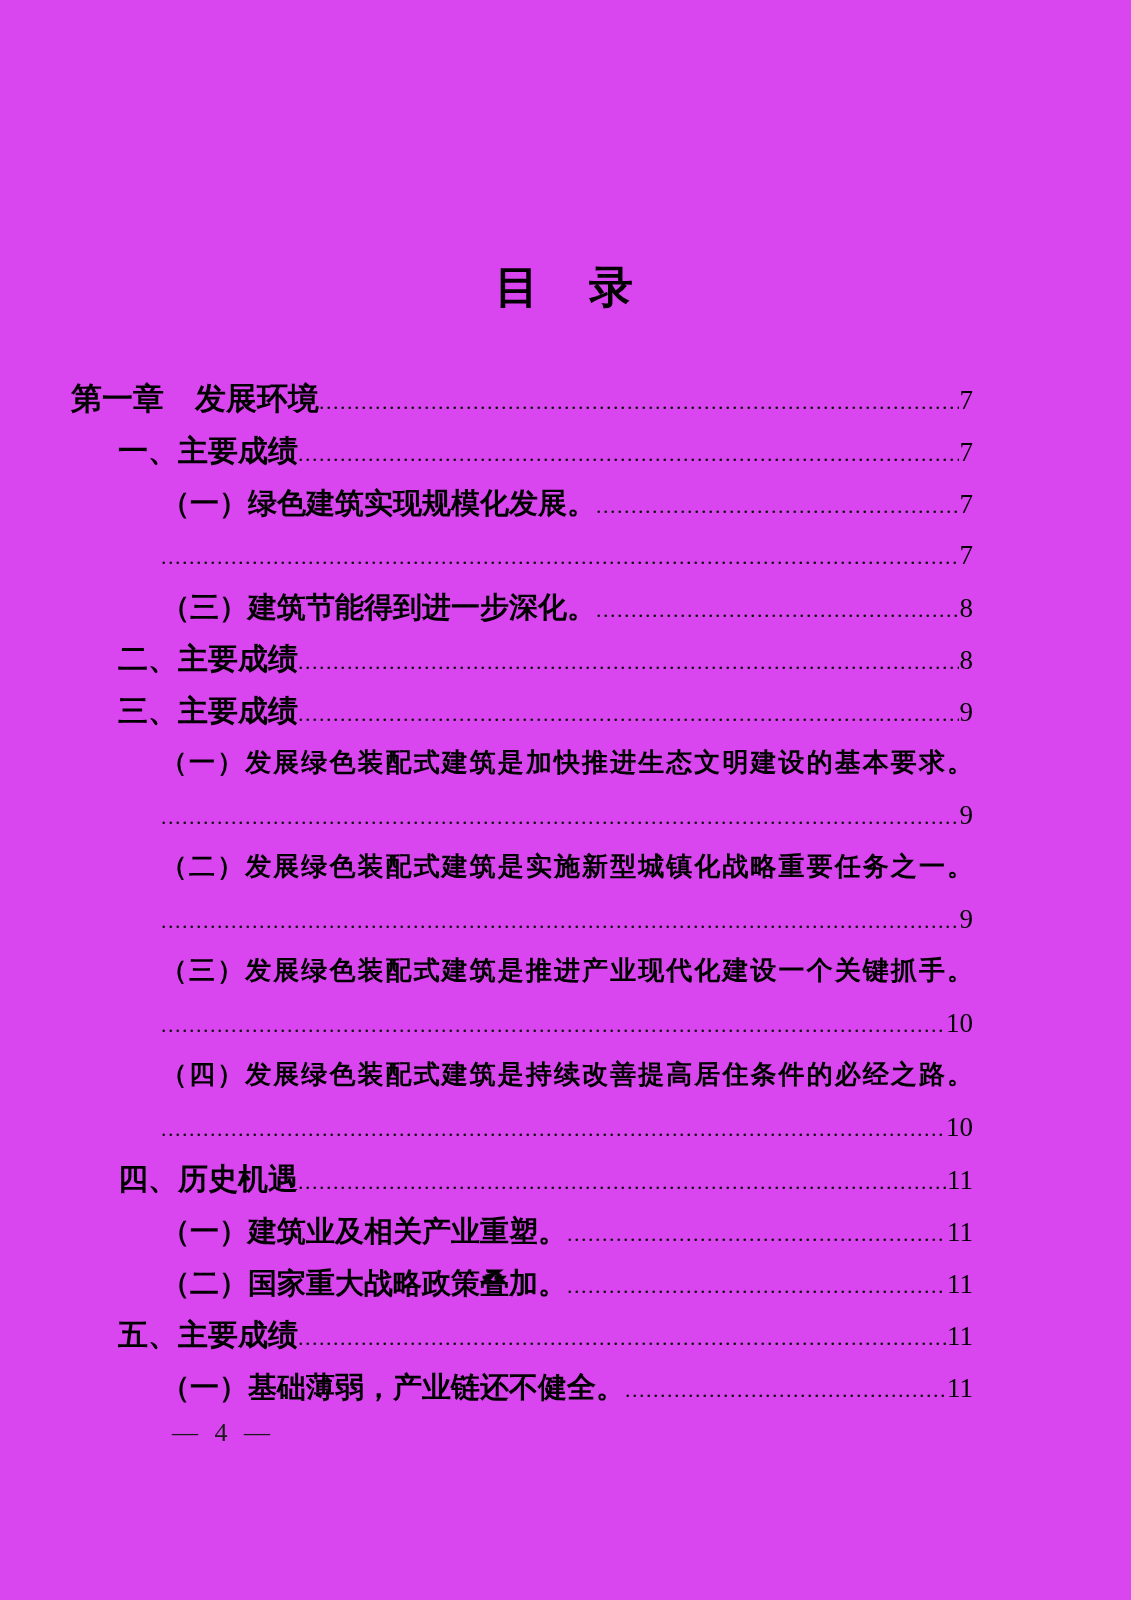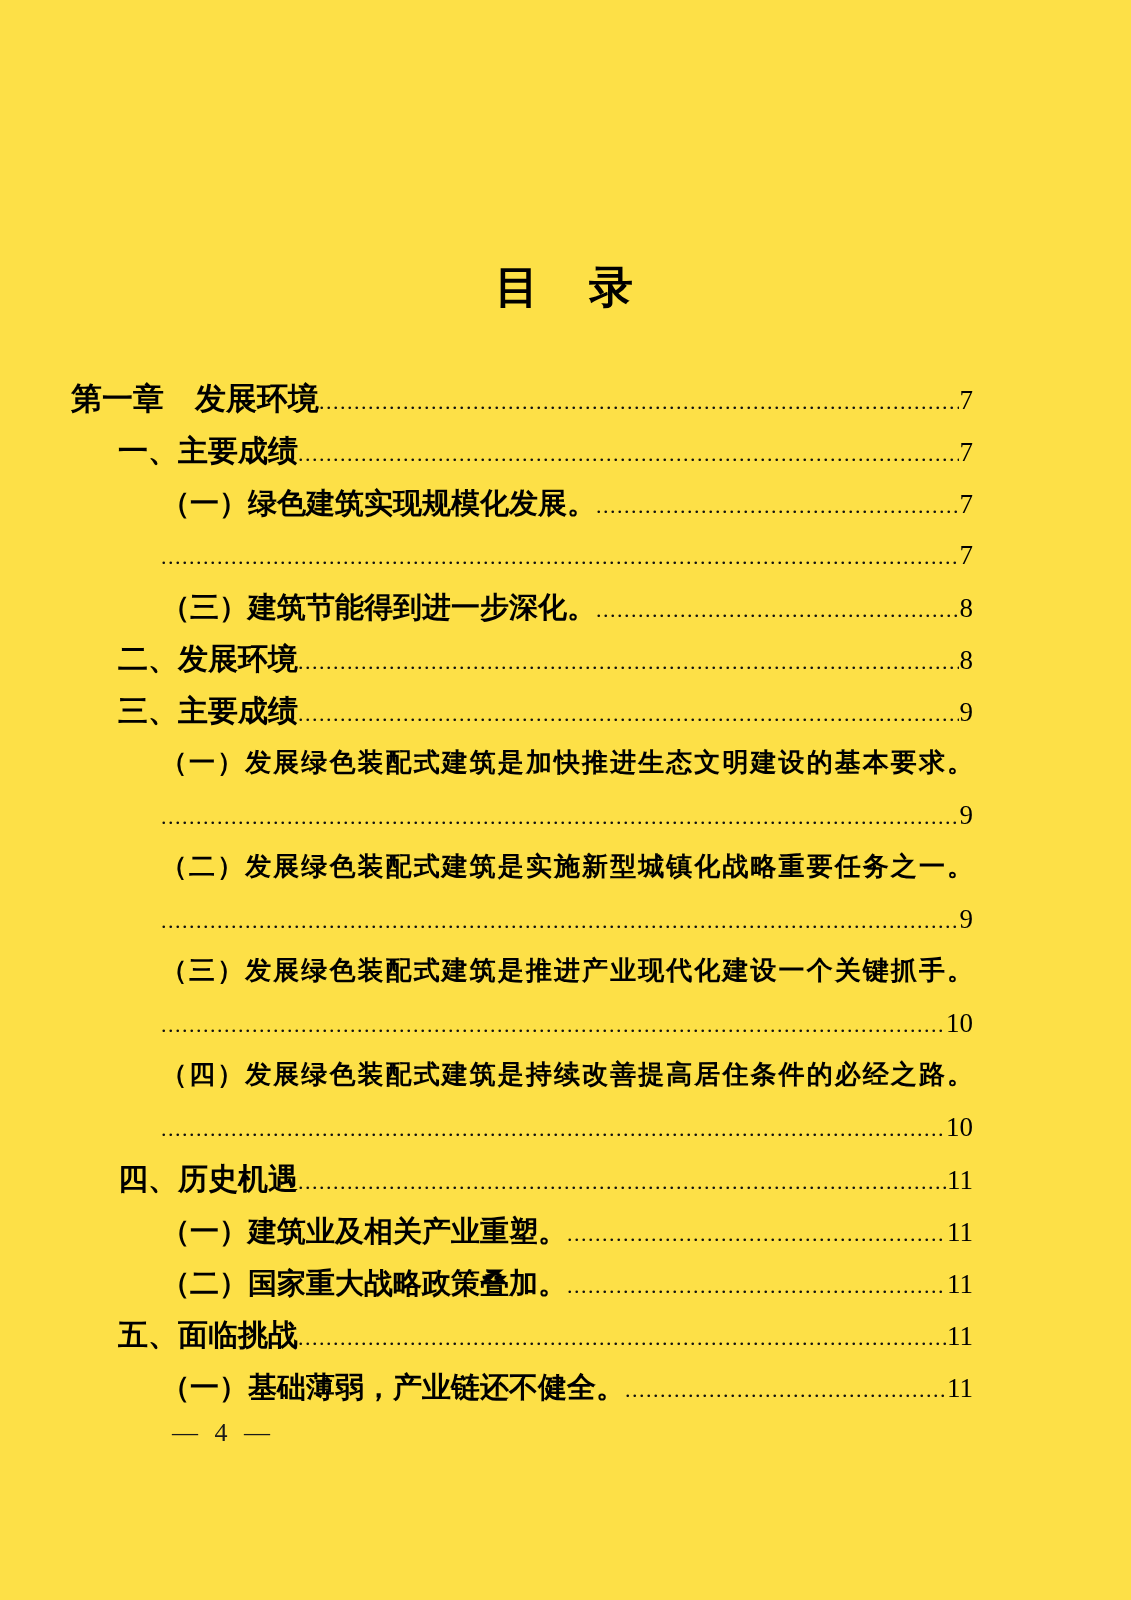--- a/index.html
+++ b/index.html
@@ -5,21 +5,21 @@
   * { margin: 0; padding: 0; box-sizing: border-box; }
   html, body { background: #ffffff; }
   body {
     width: 1131px; height: 1600px;
     color: #000;
     font-family: "Liberation Sans", "DejaVu Sans", sans-serif;
   }
   .page {
     position: relative;
     width: 1131px; height: 1600px;
-    background: #fde047;
+    background: #d946ef;
     overflow: hidden;
   }
   .toc-title {
     padding-top: 258px;
     text-align: center;
     font-size: 44px;
     font-weight: bold;
     letter-spacing: 3px;
     font-family: "Liberation Sans", "DejaVu Sans", sans-serif;
   }
@@ -119,21 +119,21 @@
       <div class="toc-row level-sub">
         <span class="dots"></span>
         <span class="pagenum">7</span>
       </div>
       <div class="toc-row level-sub">
         <span class="label">（三）建筑节能得到进一步深化。</span>
         <span class="dots"></span>
         <span class="pagenum">8</span>
       </div>
       <div class="toc-row level-section">
-        <span class="label">二、发展环境</span>
+        <span class="label">二、主要成绩</span>
         <span class="dots"></span>
         <span class="pagenum">8</span>
       </div>
       <div class="toc-row level-section">
         <span class="label">三、主要成绩</span>
         <span class="dots"></span>
         <span class="pagenum">9</span>
       </div>
       <div class="toc-row wrap-label level-sub">
         <span class="label">（一）发展绿色装配式建筑是加快推进生态文明建设的基本要求。</span>
@@ -172,21 +172,21 @@
         <span class="label">（一）建筑业及相关产业重塑。</span>
         <span class="dots"></span>
         <span class="pagenum">11</span>
       </div>
       <div class="toc-row level-sub">
         <span class="label">（二）国家重大战略政策叠加。</span>
         <span class="dots"></span>
         <span class="pagenum">11</span>
       </div>
       <div class="toc-row level-section">
-        <span class="label">五、面临挑战</span>
+        <span class="label">五、主要成绩</span>
         <span class="dots"></span>
         <span class="pagenum">11</span>
       </div>
       <div class="toc-row level-sub">
         <span class="label">（一）基础薄弱，产业链还不健全。</span>
         <span class="dots"></span>
         <span class="pagenum">11</span>
       </div>
     </div>
 

